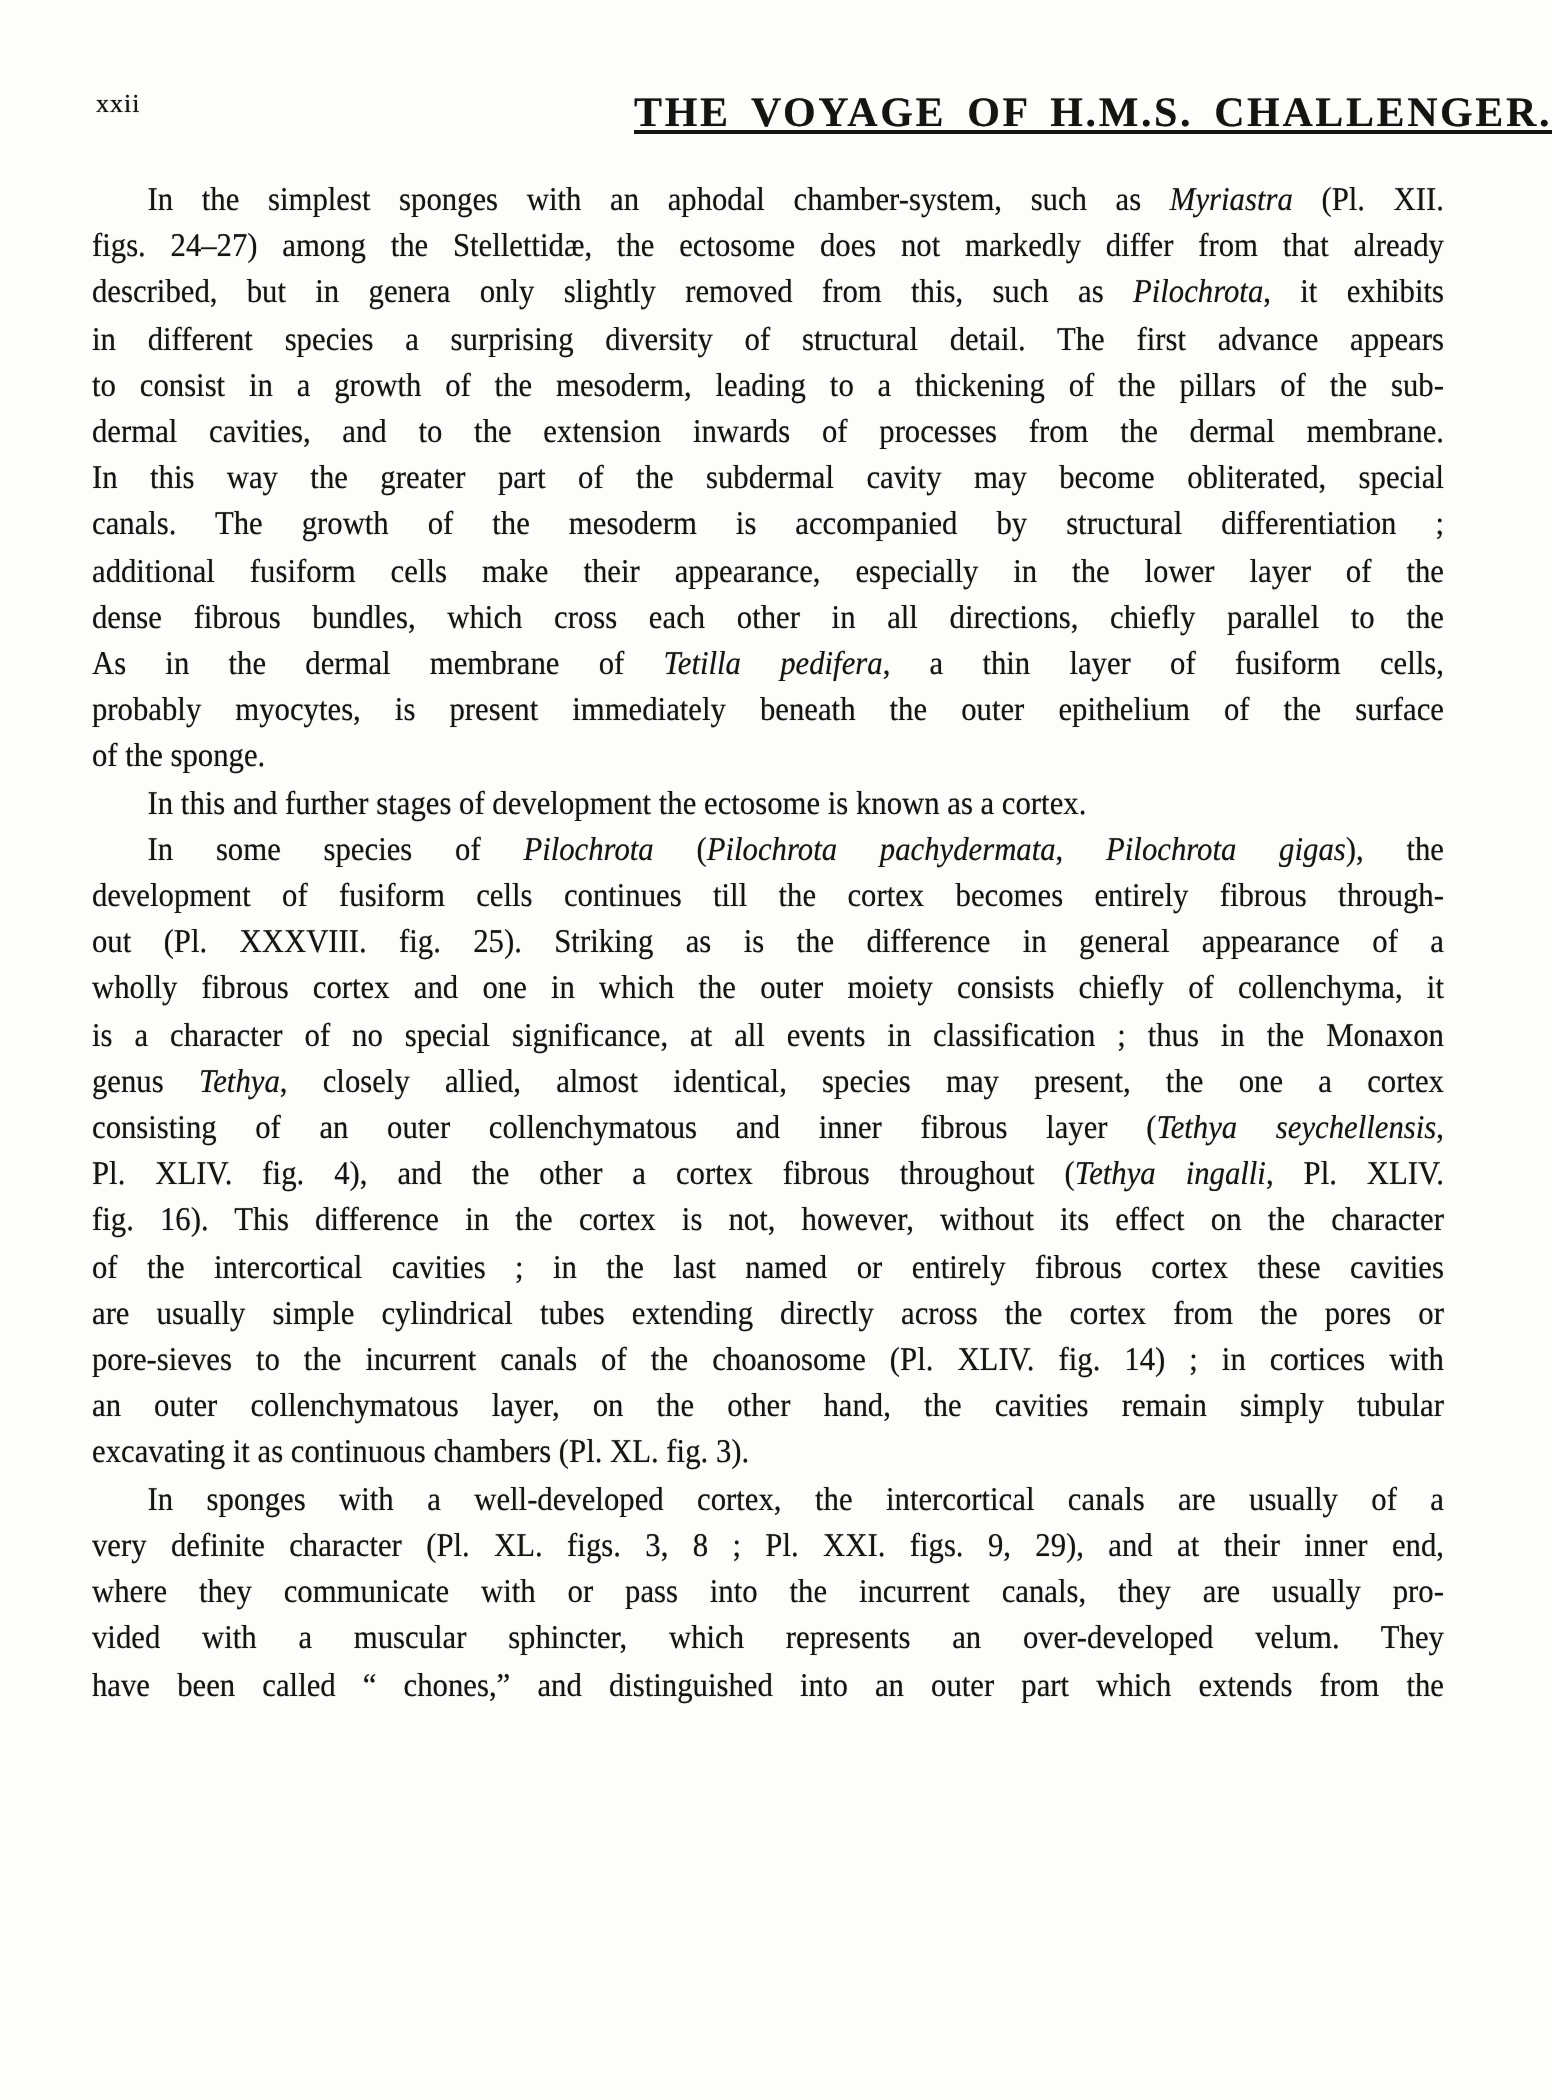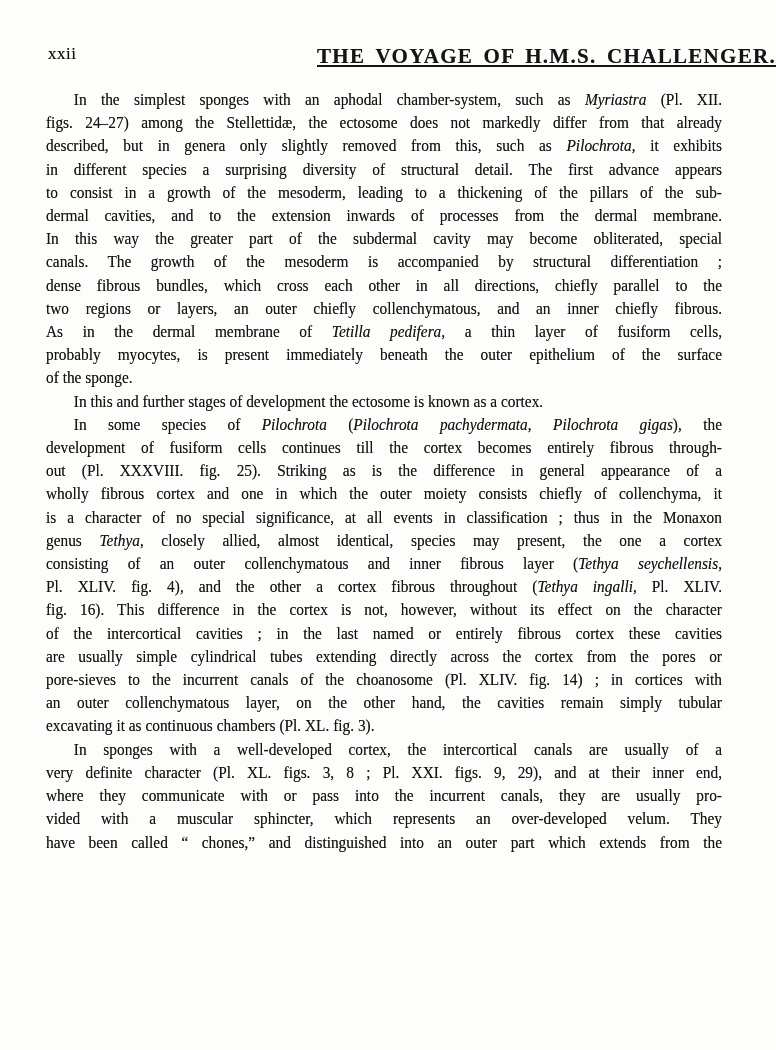--- a/index.html
+++ b/index.html
@@ -16,21 +16,21 @@
     background: #fdfdfc;
   }
   .header {
     position: relative;
     padding-top: 44px;
     height: 20px;
   }
   .folio {
     position: absolute;
     left: 48px; top: 44px;
-    font-size: 17px;
+    font-size: 13px;
     letter-spacing: 0.5px;
     text-shadow: 0 0 0.5px rgba(20,20,18,0.7);
   }
   .running-title {
     text-align: right;
     font-size: 21px;
     font-weight: bold;
     letter-spacing: 1.3px;
     word-spacing: 4px;
     text-shadow: 0 0 0.4px rgba(20,20,18,0.5);
@@ -91,24 +91,24 @@
       <div class="line">
         <div class="ln"><span>dermal cavities, and to the extension inwards of processes from the dermal membrane.</span></div>
       </div>
       <div class="line">
         <div class="ln"><span>In this way the greater part of the subdermal cavity may become obliterated, special</span></div>
       </div>
       <div class="line">
         <div class="ln"><span>canals. The growth of the mesoderm is accompanied by structural differentiation ;</span></div>
       </div>
       <div class="line">
-        <div class="ln"><span>dense fibrous bundles, which cross each other in all directions, chiefly parallel to the</span></div>
+        <div class="ln"><span>additional fusiform cells make their appearance, especially in the lower layer of the</span></div>
       </div>
       <div class="line">
-        <div class="ln"><span>two regions or layers, an outer chiefly collenchymatous, and an inner chiefly fibrous.</span></div>
+        <div class="ln"><span>dense fibrous bundles, which cross each other in all directions, chiefly parallel to the</span></div>
       </div>
       <div class="line">
         <div class="ln"><span>As in the dermal membrane of </span><span class="it">Tetilla pedifera</span><span>, a thin layer of fusiform cells,</span></div>
       </div>
       <div class="line">
         <div class="ln"><span>probably myocytes, is present immediately beneath the outer epithelium of the surface</span></div>
       </div>
       <div class="line">
         <div class="ln noj"><span>of the sponge.</span></div>
       </div>

